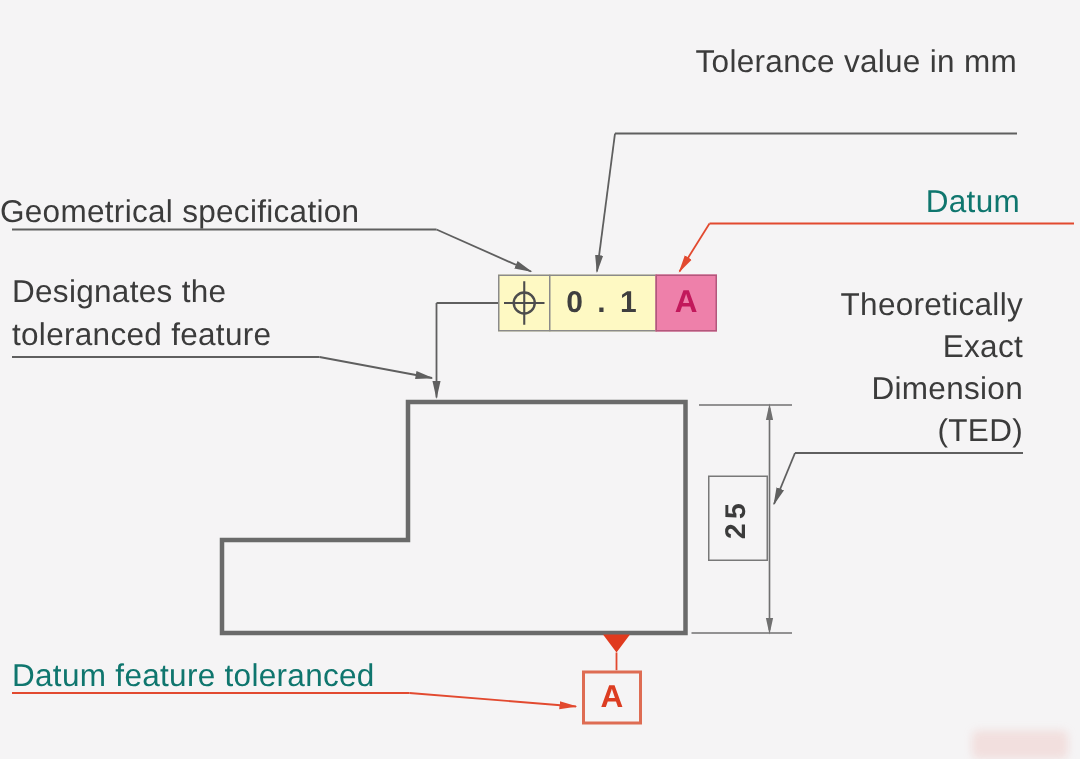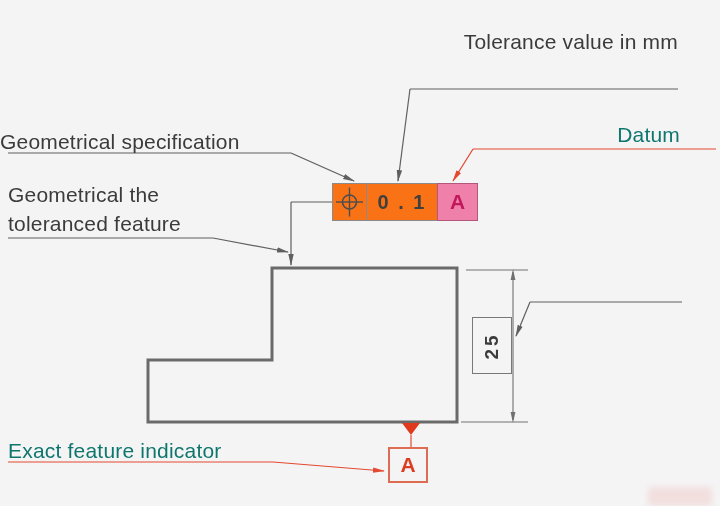--- a/index.html
+++ b/index.html
@@ -23,21 +23,21 @@
   .lbl.red { color: #0f766e; }
   .r { text-align: right; }
 
   
   .fcf-cell {
     position: absolute;
     top: 183px; height: 38px;
     box-sizing: border-box;
     border: 1px solid #8a8a8a;
     display: flex; align-items: center; justify-content: center;
-    background: #f97316;
+    background: #fef9c3;
   }
   .fcf-symbol { left: 332px; width: 35px; }
   .fcf-value  { left: 366px; width: 72px; font-weight: 700; font-size: 20px;
                 color: #3f3f3f; letter-spacing: 2px; }
   .fcf-datum  { left: 437px; width: 41px; background: #ee80aa;
                 border-color: #b3577c; font-weight: 700; font-size: 21px;
                 color: #c2185b; }
 
   
   .dim-box {
@@ -131,28 +131,34 @@
     <path d="M411 435 V447" stroke="#e2492f" stroke-width="1.2"></path>
   </svg>
 
   <div class="lbl r" style="left:380px; top:27px; width:298px;">
     <div>Tolerance value in mm</div>
   </div>
 
   <div class="lbl" style="left:0; top:127px;">Geometrical specification</div>
 
   <div class="lbl" style="left:8px; top:180px;">
-    <div>Geometrical the</div>
+    <div>Designates the</div>
     <div>toleranced feature</div>
   </div>
 
   <div class="lbl red r" style="left:480px; top:120px; width:200px;">Datum</div>
 
+  <div class="lbl r" style="left:430px; top:190px; width:252px; line-height:28px;">
+    <div>Theoretically</div>
+    <div>Exact</div>
+    <div>Dimension</div>
+    <div>(TED)</div>
+  </div>
 
-  <div class="lbl red" style="left:8px; top:436px;">Exact feature indicator</div>
+  <div class="lbl red" style="left:8px; top:436px;">Datum feature toleranced</div>
 
   <div class="fcf-cell fcf-symbol">
     <svg width="33" height="36" viewBox="0 0 33 36">
       <circle cx="16.5" cy="18" r="7" fill="none" stroke="#4d4d4d" stroke-width="1.6"></circle>
       <line x1="16.5" y1="3.5" x2="16.5" y2="32.5" stroke="#4d4d4d" stroke-width="1.4"></line>
       <line x1="3" y1="18" x2="30" y2="18" stroke="#4d4d4d" stroke-width="1.4"></line>
     </svg>
   </div>
   <div class="fcf-cell fcf-value">0 . 1</div>
   <div class="fcf-cell fcf-datum">A</div>

